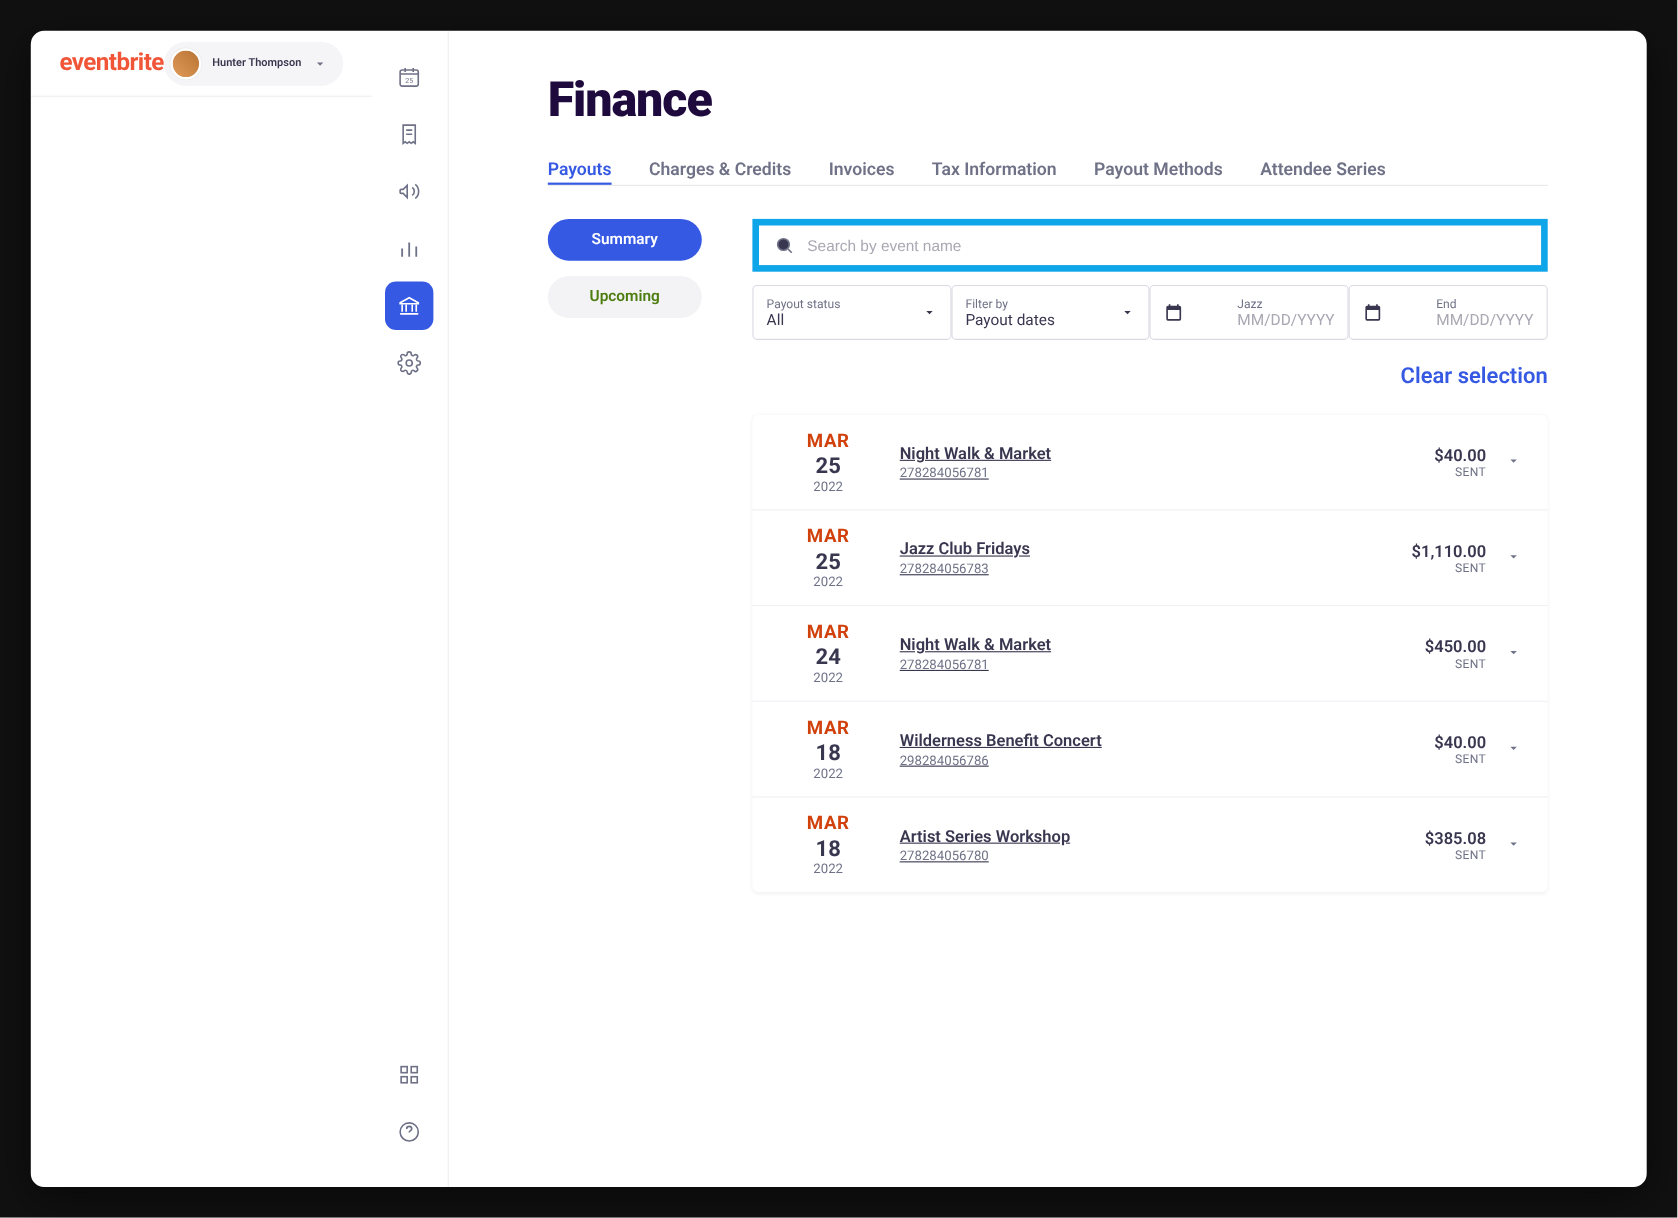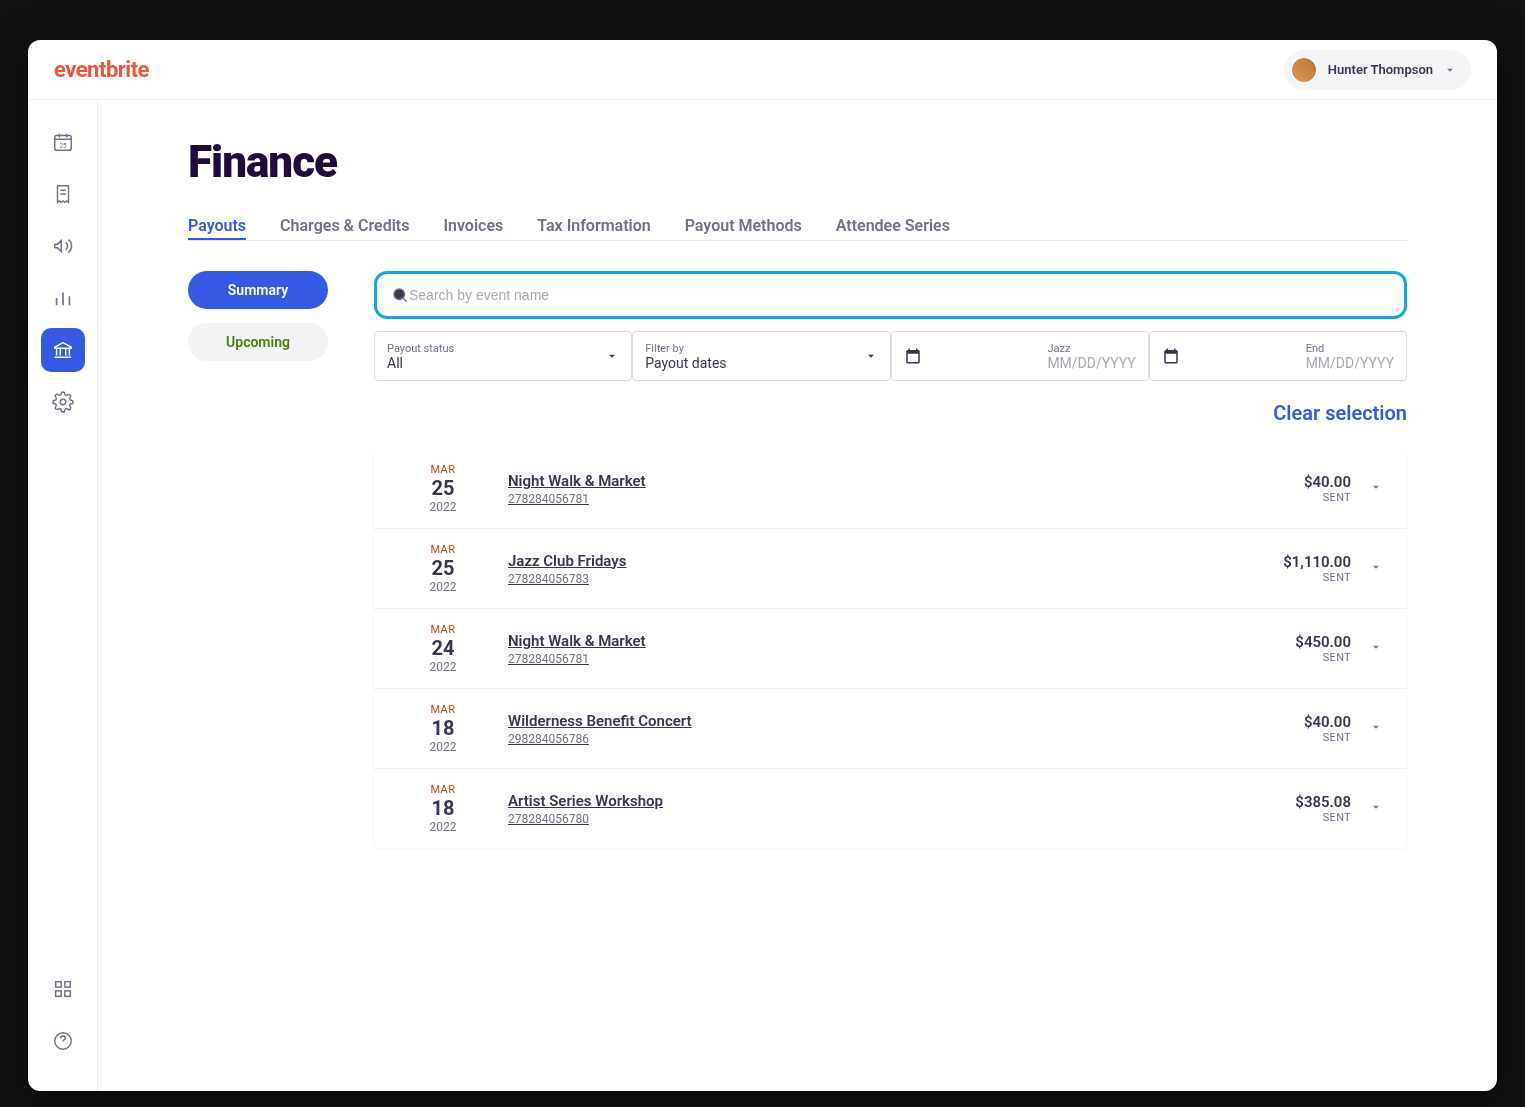--- a/index.html
+++ b/index.html
@@ -1,26 +1,26 @@
 <!DOCTYPE html>
 <html><head>
 <meta charset="utf-8">
 <style>
 * { margin: 0; padding: 0; box-sizing: border-box; }
 body { font-family: -apple-system, BlinkMacSystemFont, "Segoe UI", Roboto, Helvetica, Arial, sans-serif; background: #fff; color: #39364f; }
 
 .app-shell { width: 1525px; height: 1107px; padding: 28px; background: #111; }
-.app-window { width: 100%; height: 100%; background: #fff; border-radius: 12px; overflow: hidden; display: flex; flex-direction: column; box-shadow: 0 10px 40px rgba(0,0,0,.5); margin-top: 12px; }
+.app-window { width: 100%; height: 100%; background: #fff; border-radius: 12px; overflow: hidden; display: flex; flex-direction: row; box-shadow: 0 10px 40px rgba(0,0,0,.5); }
 
 .topbar { height: 60px; display: flex; align-items: center; justify-content: space-between; padding: 0 26px; border-bottom: 1px solid #eee; }
 .logo { color: #f05537; font-weight: 700; font-size: 22px; letter-spacing: -0.5px; }
 
 .user-pill { display: flex; align-items: center; gap: 10px; background: #f5f5f7; border-radius: 999px; padding: 6px 14px 6px 6px; cursor: pointer; }
 .avatar { width: 28px; height: 28px; border-radius: 50%; background: linear-gradient(45deg,#e09a5a,#b87333); border: 2px solid #fff; box-shadow: 0 0 0 1px #eee; }
-.user-name { font-size: 13px; font-weight: 600; color: #39364f; }
+.user-name { font-size: 10px; font-weight: 600; color: #39364f; }
 
 .body { flex: 1; display: flex; min-height: 0; }
 
 .sidenav { width: 70px; border-right: 1px solid #eee; display: flex; flex-direction: column; align-items: center; padding-top: 20px; gap: 8px; }
 .sidenav .spacer { flex: 1; }
 .nav-btn { width: 44px; height: 44px; border-radius: 10px; display: flex; align-items: center; justify-content: center; cursor: pointer; color: #6f7287; }
 .nav-btn.active { background: #3659e3; color: #fff; }
 .nav-btn svg { width: 22px; height: 22px; }
 
 .content { flex: 1; padding: 36px 90px; overflow: auto; }
@@ -32,39 +32,39 @@
 .tab.active { color: #3659e3; border-bottom-color: #3659e3; }
 
 .layout-row { display: flex; gap: 46px; }
 
 .sidebtns { display: flex; flex-direction: column; gap: 14px; width: 140px; }
 .side-pill { height: 38px; display: flex; align-items: center; justify-content: center; border-radius: 999px; font-size: 14px; font-weight: 600; cursor: pointer; }
 .side-pill.primary { background: #3659e3; color: #fff; }
 .side-pill.secondary { background: #f3f3f6; color: #4d7c0f; }
 
 .filters { flex: 1; }
-.searchbox { display: flex; align-items: center; border: 3px solid #0ea5e9; border-radius: 13px; height: 48px; padding: 0 14px; margin-bottom: 12px; }
+.searchbox { display: flex; align-items: center; border: 6px solid #0ea5e9; border-radius: 0; height: 48px; padding: 0 14px; gap: 12px; margin-bottom: 12px; }
 .searchbox input { border: none; outline: none; font-size: 14px; flex: 1; color: #39364f; }
 .searchbox input::placeholder { color: #a9a8b3; }
 
 .filter-row { display: flex; gap: 0; }
 .filter-box { flex: 1; border: 1px solid #dbdae3; border-radius: 4px; height: 50px; padding: 6px 12px; display: flex; align-items: center; justify-content: space-between; }
 .filter-box .labels { display: flex; flex-direction: column; }
 .filter-label { font-size: 11px; color: #6f7287; }
 .filter-value { font-size: 14px; color: #39364f; }
 .filter-placeholder { font-size: 14px; color: #a9a8b3; }
 
 .clear-row { display: flex; justify-content: flex-end; margin-top: 20px; margin-bottom: 24px; }
 .clear-link { color: #3659e3; font-size: 20px; font-weight: 600; cursor: pointer; }
 
 .payout-list { background: #fff; border-radius: 6px; box-shadow: 0 1px 4px rgba(0,0,0,.06); }
 .payout-row { display: flex; align-items: center; padding: 14px 24px; border-bottom: 1px solid #f0eff4; cursor: pointer; }
 .payout-row:last-child { border-bottom: none; }
 .date-col { width: 90px; text-align: center; }
-.date-month { font-size: 11px; font-weight: 400; color: #d1410c; letter-spacing: .5px; }
+.date-month { font-size: 17px; font-weight: 700; color: #d1410c; letter-spacing: .5px; }
 .date-day { font-size: 20px; font-weight: 700; color: #39364f; line-height: 1.2; }
 .date-year { font-size: 12px; color: #6f7287; }
 .event-col { flex: 1; padding-left: 20px; text-decoration: underline; }
 .event-name { font-size: 15px; font-weight: 600; color: #39364f; }
 .event-id { font-size: 12px; color: #6f7287; margin-top: 2px; }
 .amount-col { text-align: right; margin-right: 18px; }
 .amount-val { font-size: 15px; font-weight: 600; color: #39364f; }
 .amount-status { font-size: 11px; color: #6f7287; letter-spacing: .3px; }
 .chev-col { color: #6f7287; }
 

